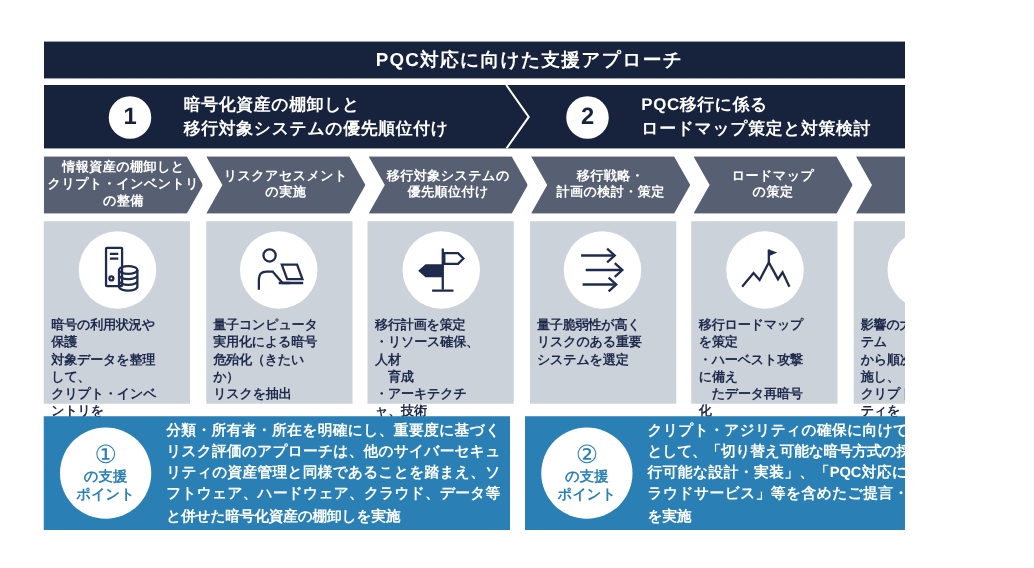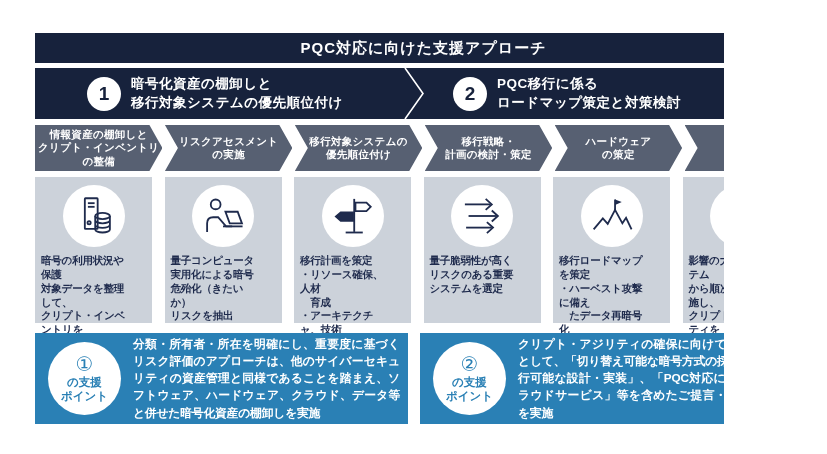--- a/index.html
+++ b/index.html
@@ -23,21 +23,21 @@
   }
   .phase{position:absolute;top:0;height:100%;display:flex;align-items:center;}
   .phase-1{left:52px;}
   .phase-2{left:418px;}
   .num-circle{
     width:34px;height:34px;border-radius:50%;background:#fff;color:#17223c;
     display:flex;align-items:center;justify-content:center;
     font-size:19px;font-weight:bold;flex:0 0 34px;
   }
   .phase-label{
-    margin-left:10px;font-size:13.5px;font-weight:bold;line-height:1.35;
+    margin-left:26px;font-size:13.5px;font-weight:bold;line-height:1.35;
     white-space:pre-line;letter-spacing:.5px;
   }
   .phase-sep{position:absolute;left:368px;top:0;}
 
   
   .steps{position:absolute;left:35px;top:125px;width:777px;height:46px;display:flex;}
   .step{
     flex:1;background:#576072;color:#fff;margin-right:2.5px;
     display:flex;align-items:center;justify-content:center;text-align:center;
     clip-path:polygon(0 0,calc(100% - 13px) 0,100% 50%,calc(100% - 13px) 100%,0 100%,13px 50%);
@@ -115,21 +115,21 @@
     </div>
     <div class="step">
       <span class="step-label">移行対象システムの
 優先順位付け</span>
     </div>
     <div class="step">
       <span class="step-label">移行戦略・
 計画の検討・策定</span>
     </div>
     <div class="step">
-      <span class="step-label">ハードウェア
+      <span class="step-label">ロードマップ
 の策定</span>
     </div>
     <div class="step">
       <span class="step-label">移 行</span>
     </div>
   </div>
 
   <div class="cards">
 
     <div class="card">

